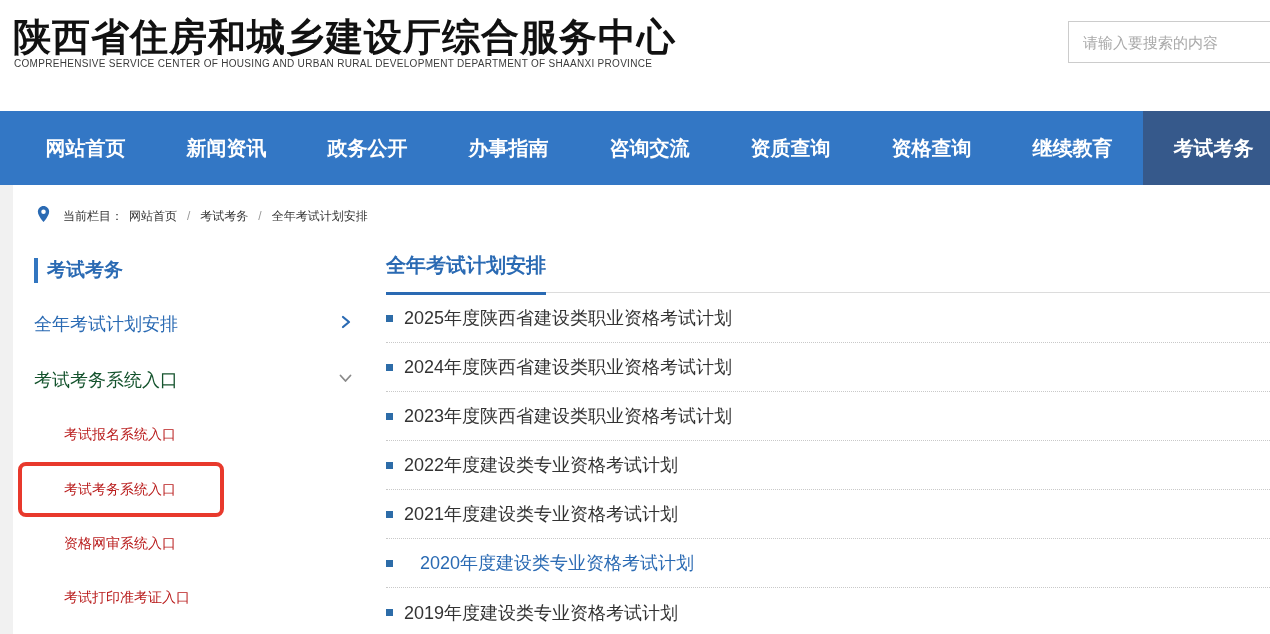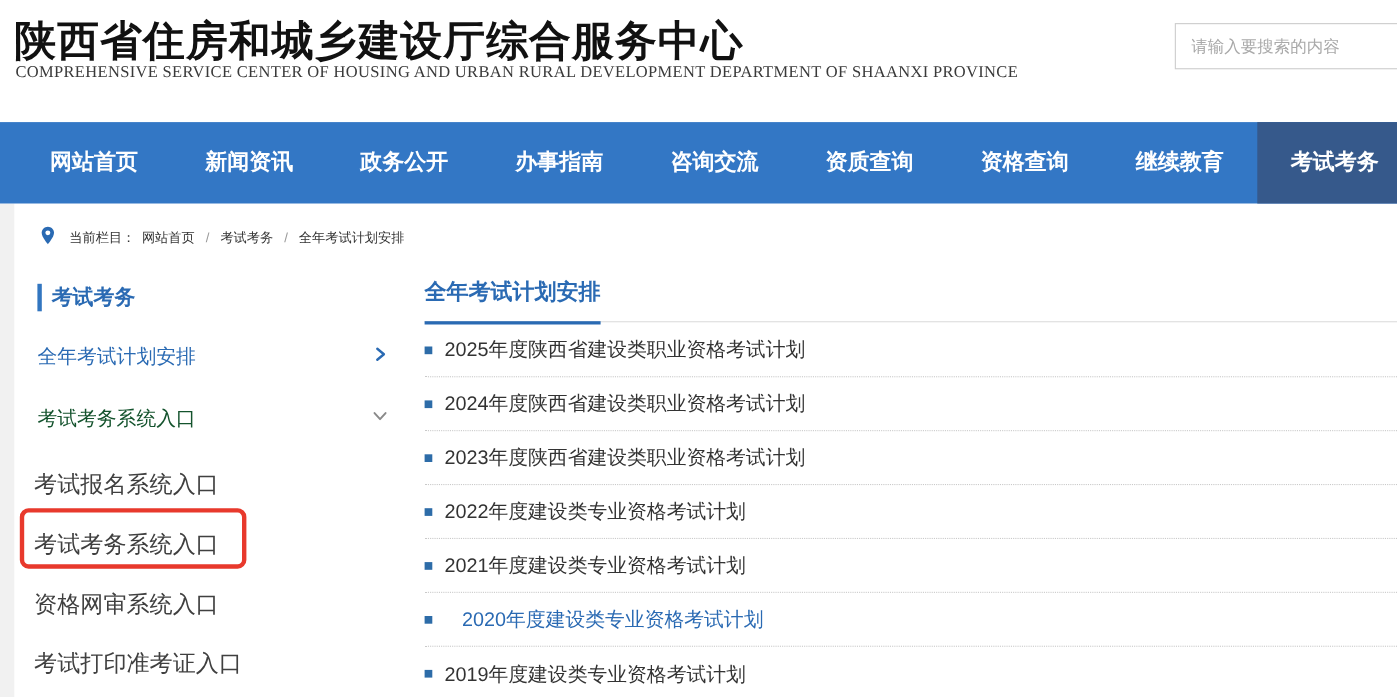--- a/index.html
+++ b/index.html
@@ -6,21 +6,21 @@
   html,body { background:#fff; }
   body { font-family:"Liberation Sans","DejaVu Sans",sans-serif; }
   .page { position:relative; width:1270px; height:634px; background:#fff; overflow:hidden; }
 
   
   .left-strip { position:absolute; left:0; top:185px; width:13px; height:449px; background:#f1f1f1; }
 
   
   .site-header { position:absolute; left:0; top:0; width:1270px; height:94px; background:#fff; }
   .logo-title { position:absolute; left:13px; top:12px; font-size:38px; font-weight:700; color:#111; letter-spacing:1px; white-space:nowrap; }
-  .logo-subtitle { position:absolute; left:14px; top:58px; font-size:15px; color:#3a3a3a; letter-spacing:0.3px; white-space:nowrap;font-family:Liberation Serif, serif; }
+  .logo-subtitle { position:absolute; left:14px; top:58px; font-size:10px; color:#3a3a3a; letter-spacing:0.3px; white-space:nowrap; }
   .search-input { position:absolute; left:1068px; top:21px; width:230px; height:42px; border:1px solid #ccc; background:#fff; padding:0 14px; font-size:15px; color:#333; outline:none; font-family:inherit; }
   .search-input::placeholder { color:#a9a9a9; }
 
   
   .main-nav { position:absolute; left:0; top:111px; width:1270px; height:74px; background:#3377c5; display:flex; padding-left:15px; }
   .nav-item { width:141px; height:74px; line-height:74px; text-align:center; color:#fff; font-size:20px; font-weight:700; text-decoration:none; cursor:pointer; flex:0 0 141px; }
   .nav-item.active { background:#36598b; }
 
   
   .breadcrumb { position:absolute; left:36px; top:205px; display:flex; align-items:center; font-size:12px; color:#333; gap:6px; }
@@ -28,21 +28,21 @@
   .crumb-link { color:#333; text-decoration:none; cursor:pointer; }
   .crumb-sep { color:#999; padding:0 4px; }
 
   
   .sb-header { position:absolute; left:34px; top:257px; display:flex; align-items:center; }
   .sb-header .bar { width:4px; height:25px; background:#3276c0; margin-right:9px; }
   .sb-header .sb-title { font-size:19px; font-weight:700; color:#2a6ab3; }
   .sb-item { position:absolute; left:34px; width:320px; display:flex; align-items:center; justify-content:space-between; text-decoration:none; font-size:18px; cursor:pointer; }
   .sb-item-1 { top:312px; color:#2a6ab3; }
   .sb-item-2 { top:368px; color:#14532d; }
-  .sb-sub { position:absolute; left:31px; font-size:21px; color:#404040; text-decoration:none; cursor:pointer; }
+  .sb-sub { position:absolute; left:64px; font-size:14px; color:#b91c1c; text-decoration:none; cursor:pointer; }
   .sb-sub-1 { top:426px; }
   .sb-sub-2 { top:481px; }
   .sb-sub-3 { top:535px; }
   .sb-sub-4 { top:589px;font-family:Liberation Serif, serif; }
   .red-box { position:absolute; left:18px; top:462px; width:206px; height:55px; border:4px solid #e8392c; border-radius:8px; pointer-events:none; }
 
   
   .main-title { position:absolute; left:386px; top:252px; font-size:20px; font-weight:700; color:#2a6ab3; padding-bottom:13px; border-bottom:3px solid #2a6ab3; z-index:2; }
   .title-rule { position:absolute; left:386px; top:292px; width:884px; height:1px; background:#dcdcdc; z-index:1; }
   .plan-list { position:absolute; left:386px; top:294px; width:884px; list-style:none; }

